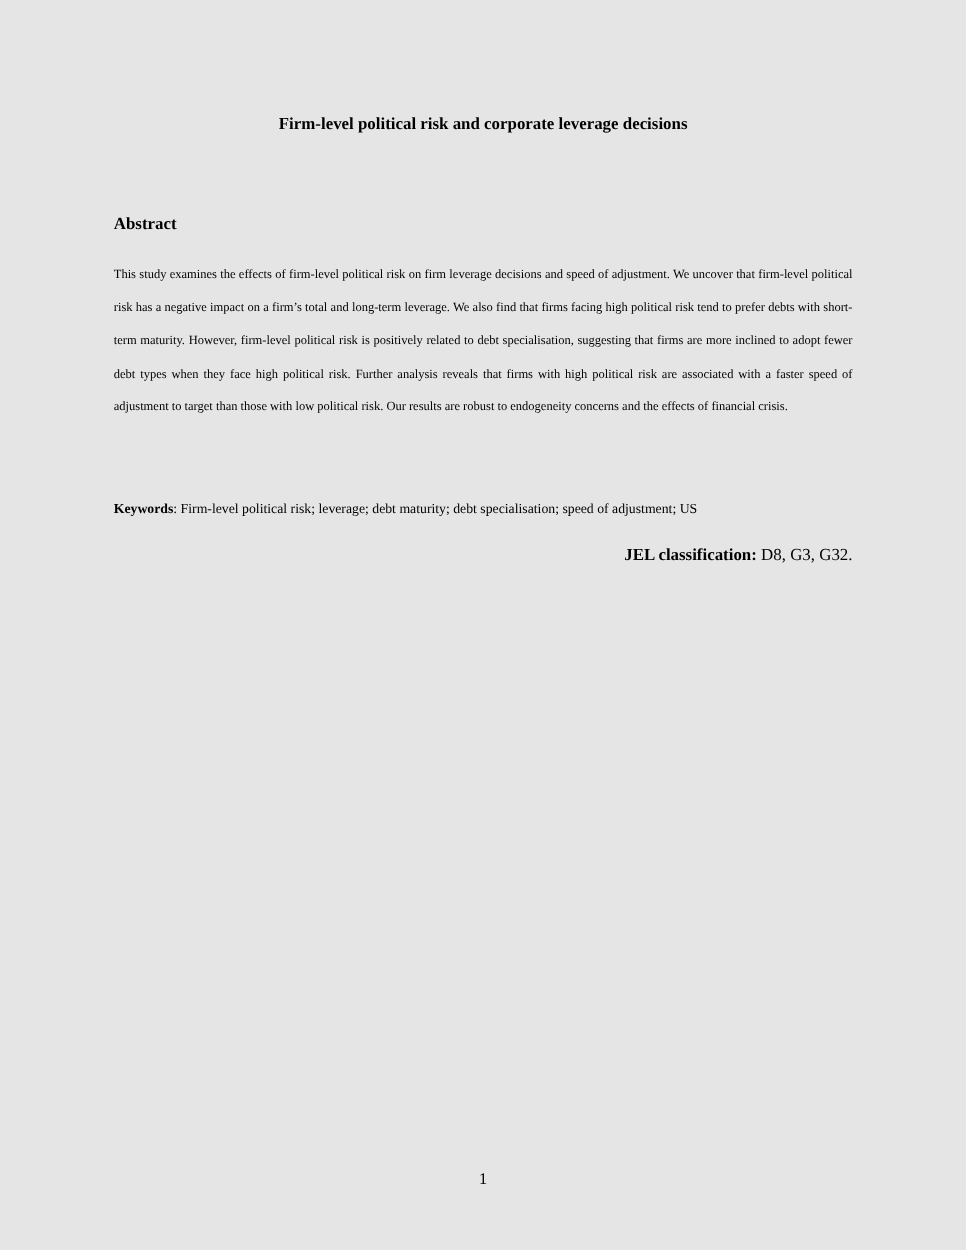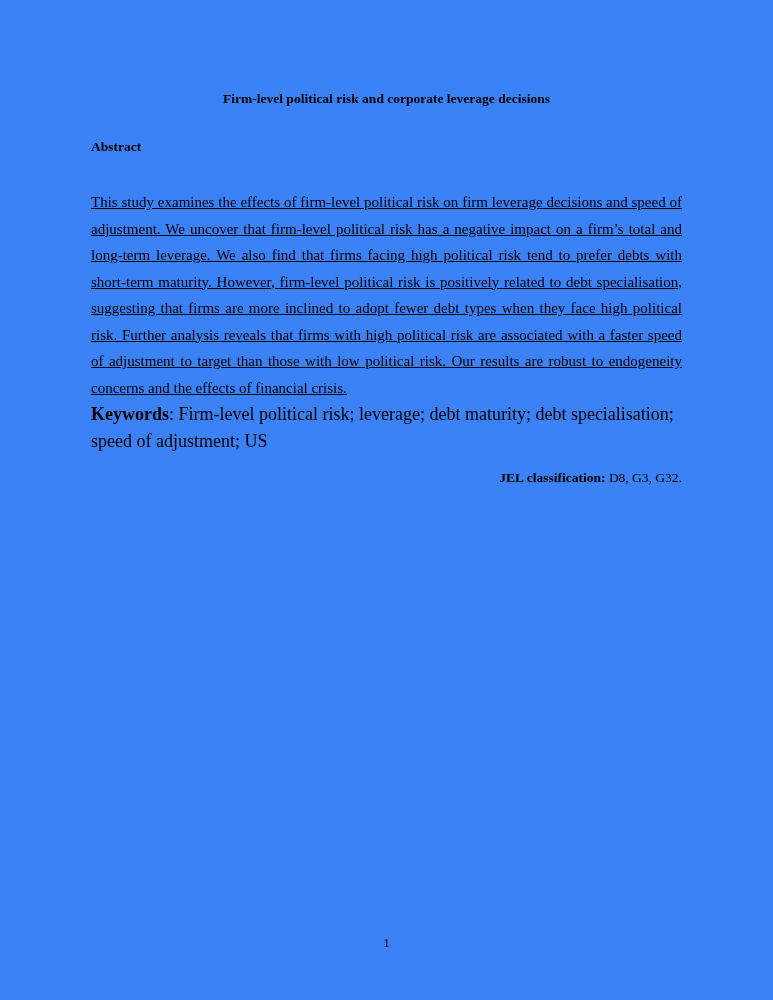--- a/index.html
+++ b/index.html
@@ -4,52 +4,52 @@
 <style>
   html, body {
     margin: 0;
     padding: 0;
     background: #ffffff;
   }
   .page {
     position: relative;
     width: 773px;
     height: 1000px;
-    background: #3b82f6;
+    background: #e5e5e5;
     font-family: "Liberation Serif", "DejaVu Serif", serif;
     color: #000000;
     overflow: hidden;
     box-sizing: border-box;
   }
   .content {
     margin: 0 91px;
   }
   .paper-title {
     margin-top: 91px;
     text-align: center;
     font-weight: bold;
     font-size: 13.5px;
     line-height: 16px;
   }
   .abstract-heading {
-    margin-top: 32px;
+    margin-top: 64px;
     font-weight: bold;
     font-size: 13.5px;
     line-height: 16px;
     text-align: left;
   }
   .abstract-text {
-    margin-top: 34px;
-    font-size: 15px;
+    margin-top: 20px;
+    font-size: 10px;
     line-height: 26.5px;
     text-align: justify;
-    text-decoration: underline;
   }
   .keywords-line {
-    font-size: 18px;
+    margin-top: 54px;
+    font-size: 11px;
     line-height: 26.5px;
     text-align: left;
   }
   .jel-line {
     margin-top: 16px;
     font-size: 13.5px;
     line-height: 16px;
     text-align: right;
   }
   .bold-label {

